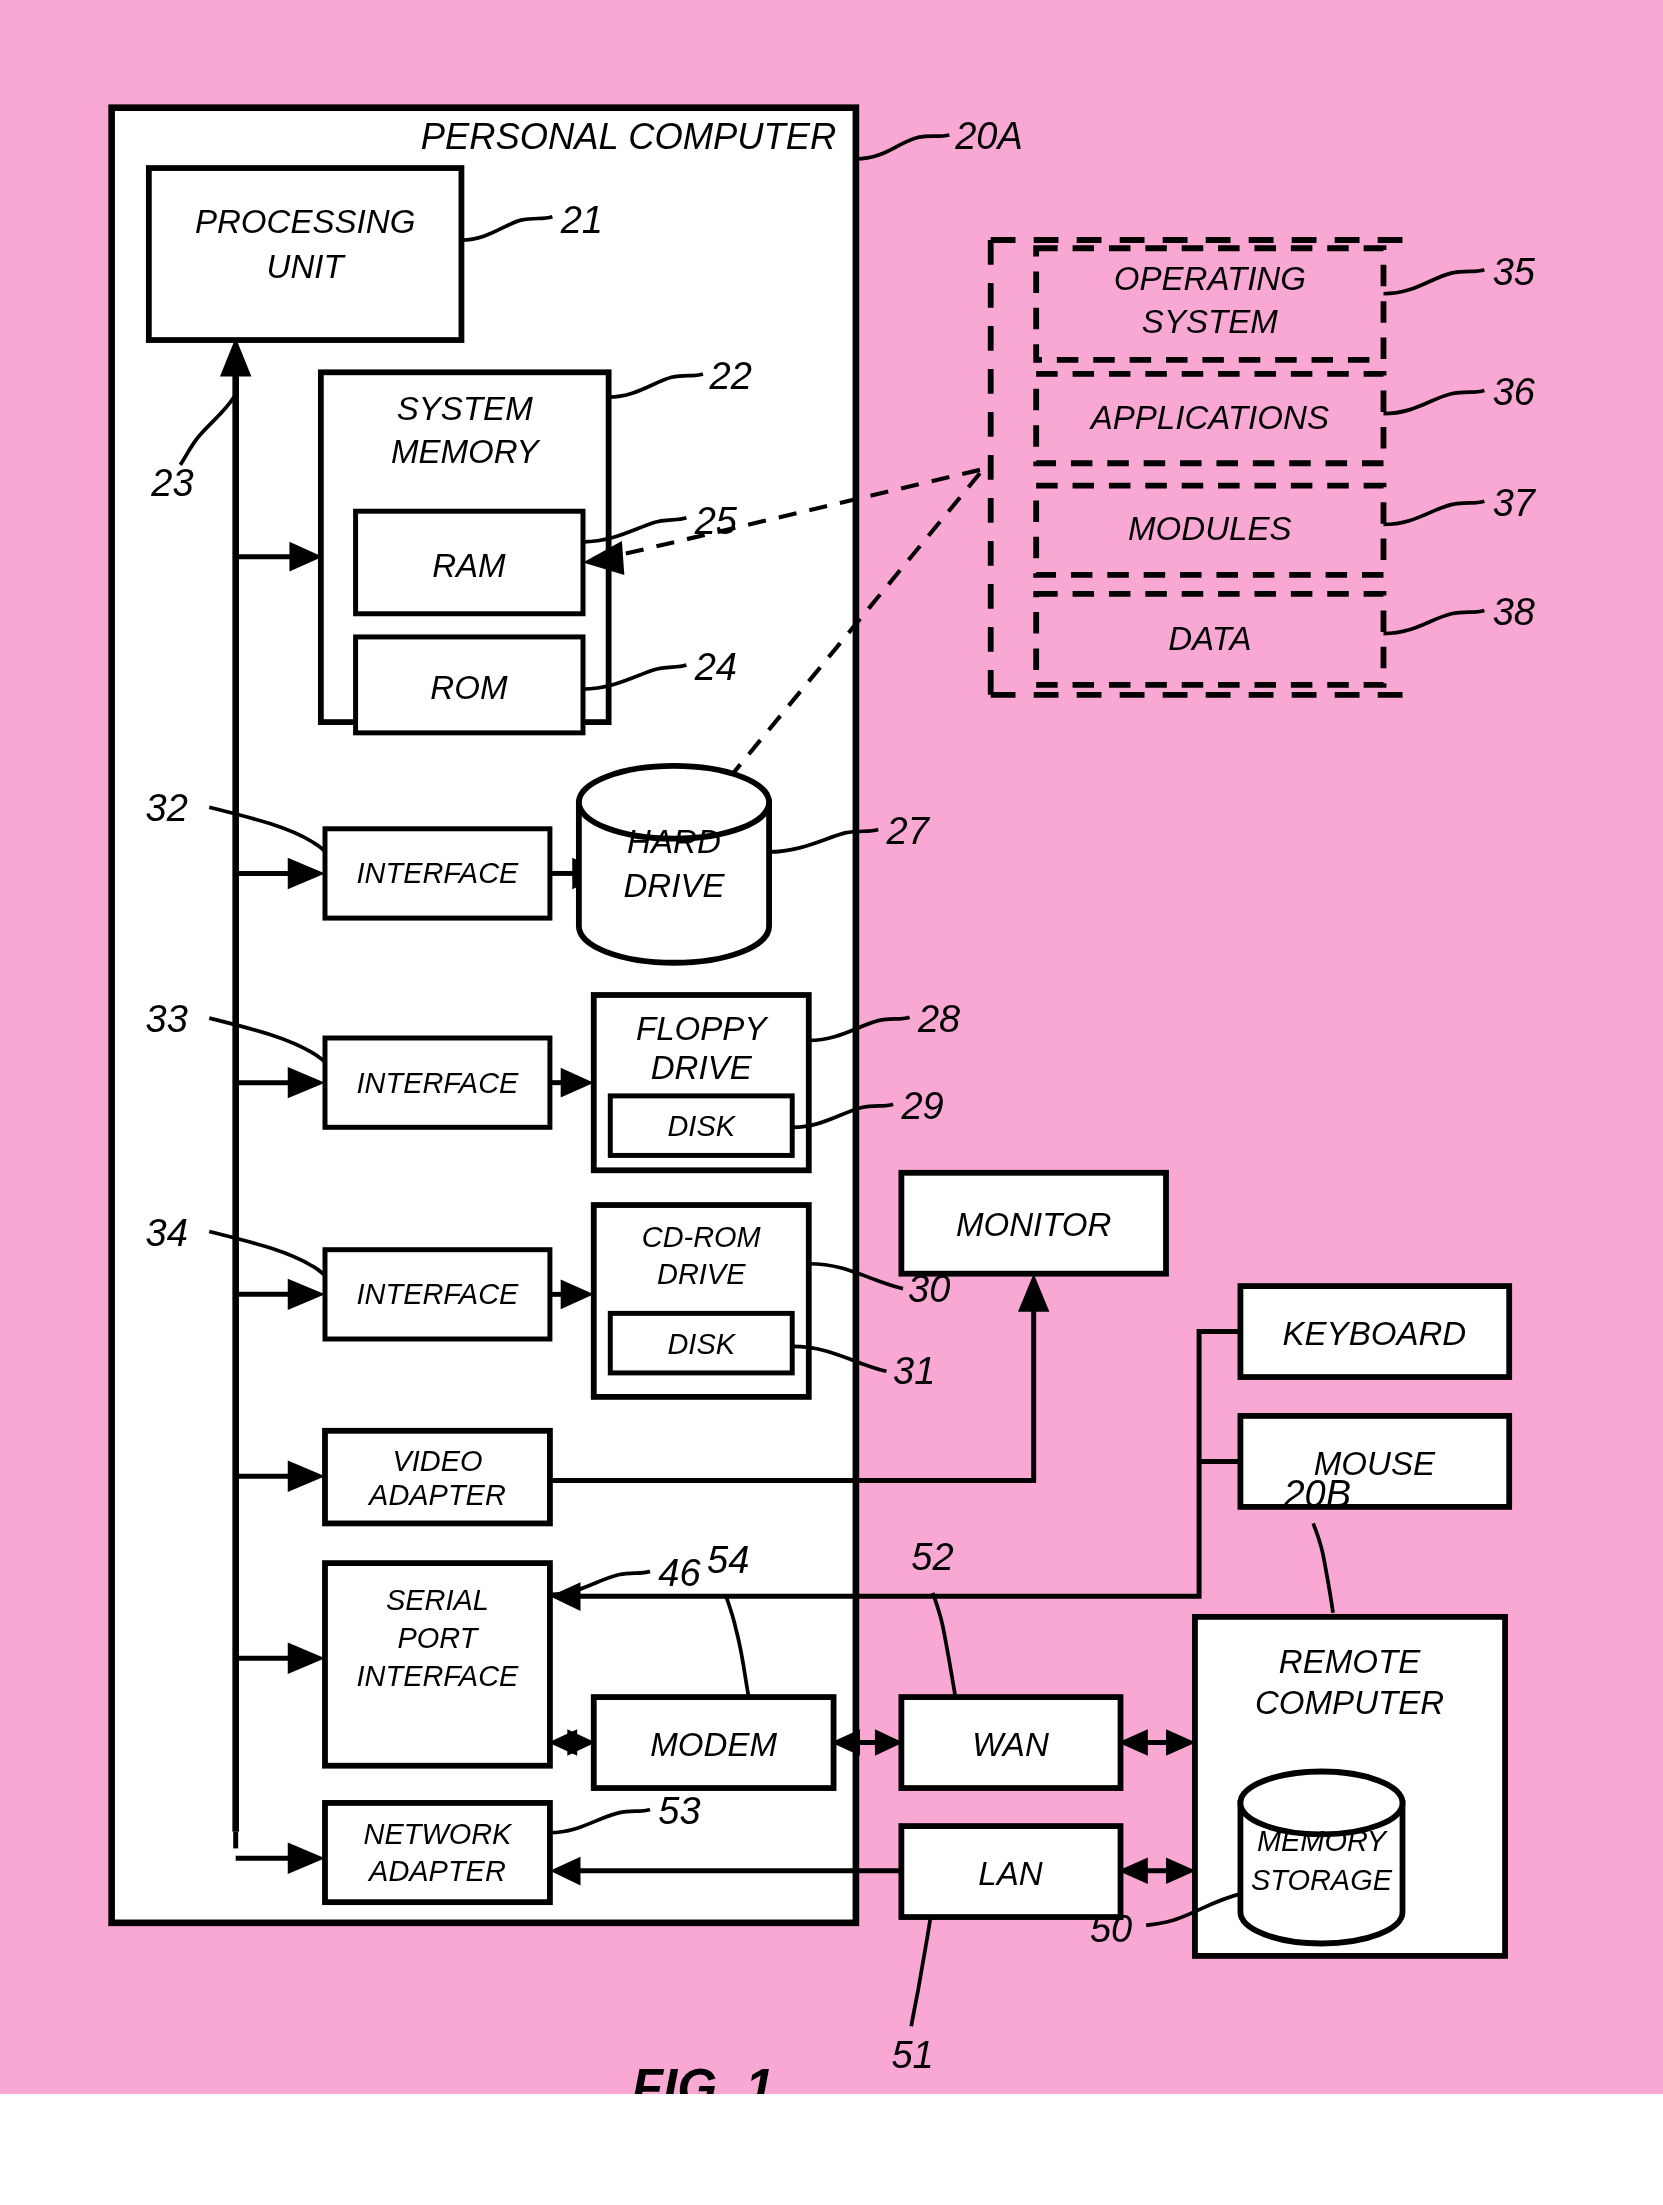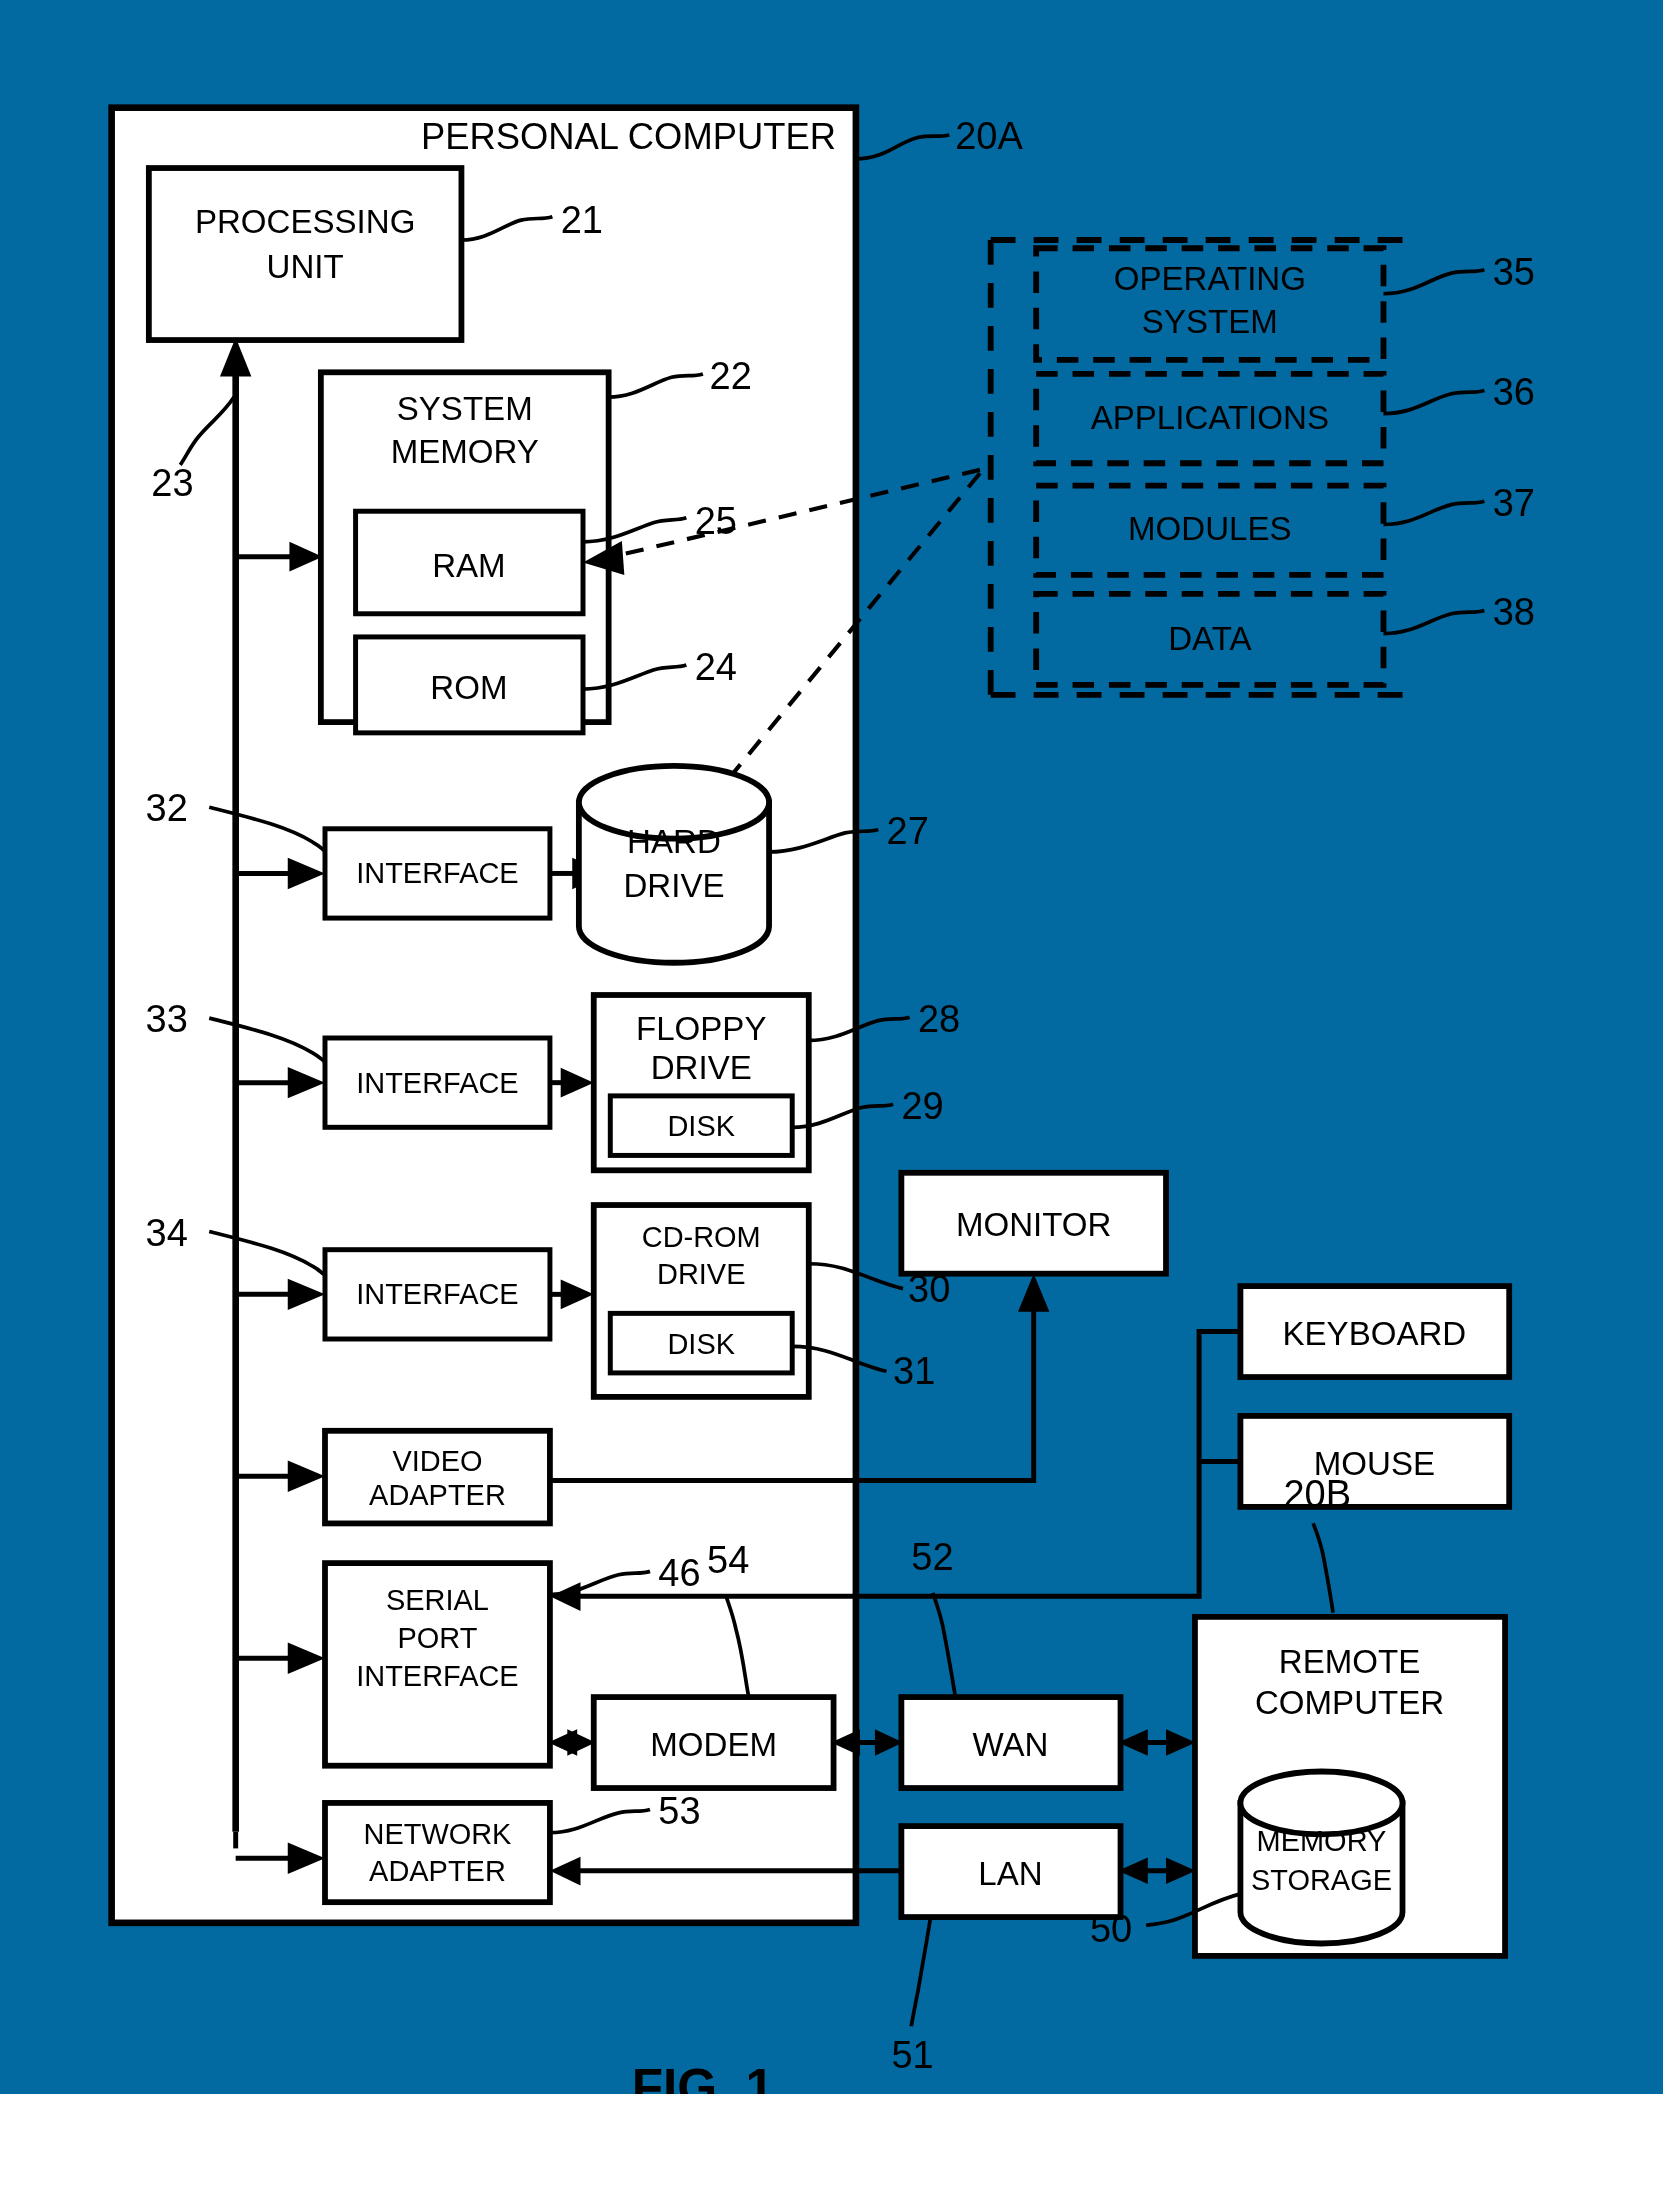--- a/index.html
+++ b/index.html
@@ -1,17 +1,17 @@
 <!DOCTYPE html>
 <html style="font-size:13.2px"><head>
 <meta charset="utf-8">
 <style>
   html,body{margin:0;padding:0;background:#fff;}
   body{width:1663px;height:2205px;font-family:"Liberation Sans",sans-serif;color:#000;}
-  #fig{position:relative;width:1663px;height:2094px;overflow:hidden;background:#0369a1;}
+  #fig{position:relative;width:1663px;height:2094px;overflow:hidden;background:#f9a8d4;font-style:italic;}
   svg{position:absolute;left:0;top:0;width:1663px;height:2205px;}
   text{font-family:"Liberation Sans",sans-serif;fill:#000;}
   .bx{fill:#fff;stroke:#000;stroke-width:7;}
   .bx-thin{fill:#fff;stroke:#000;stroke-width:6;}
   .dash{fill:none;stroke:#000;stroke-width:7;stroke-dasharray:26 18;}
   .dash-outer{fill:none;stroke:#000;stroke-width:7;stroke-dasharray:30 22;}
   .ln{stroke:#000;stroke-width:6;fill:none;}
   .ln-thick{stroke:#000;stroke-width:8;fill:none;}
   .lead{stroke:#000;stroke-width:4.5;fill:none;}
   .dlead{stroke:#000;stroke-width:5;fill:none;stroke-dasharray:22 16;}

